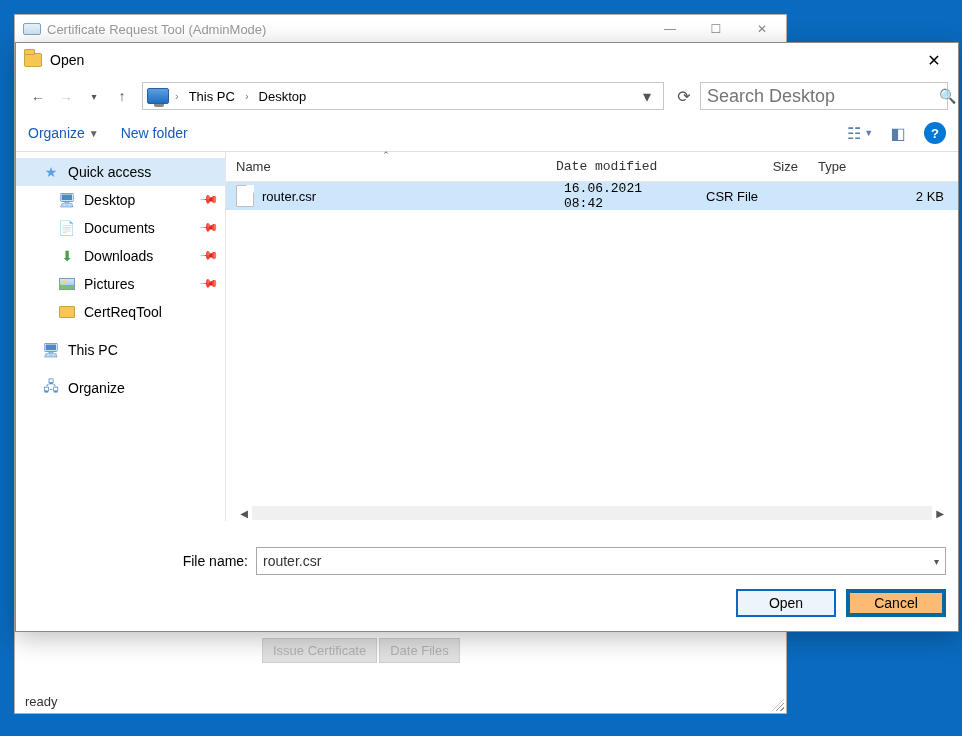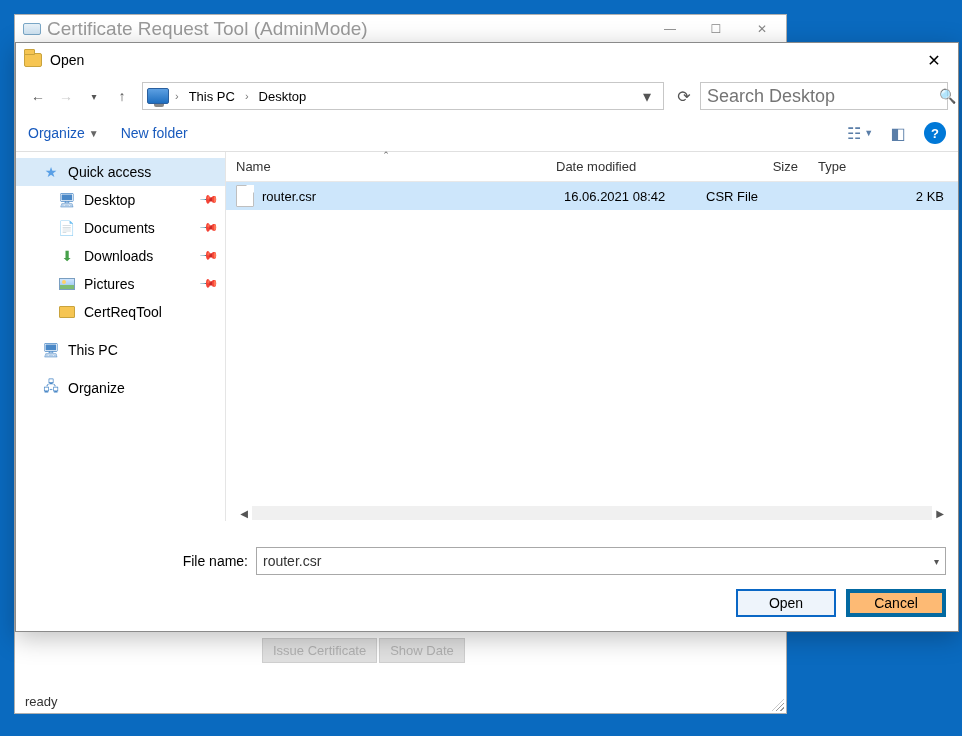--- a/index.html
+++ b/index.html
@@ -3,21 +3,21 @@
 <meta charset="utf-8">
 <style>
   * { box-sizing: border-box; margin: 0; padding: 0; font-family: "Segoe UI", Tahoma, sans-serif; }
   body { background: #0a6abf; width: 962px; height: 736px; position: relative; overflow: hidden; }
 
   
   .parent-window {
     position: absolute; left: 14px; top: 14px; width: 773px; height: 700px;
     background: #fff; border: 1px solid #b0b0b0;
   }
-  .parent-titlebar { height: 28px; display: flex; align-items: center; padding: 0 8px; color: #9a9a9a; font-size: 19px; }
+  .parent-titlebar { height: 28px; display: flex; align-items: center; padding: 0 8px; color: #9a9a9a; font-size: 13px; }
   .parent-titlebar .wicon { width: 18px; height: 12px; border: 1px solid #7aa7c7; background: linear-gradient(#e8f1f8,#cfe3f2); margin-right: 6px; border-radius:2px;}
   .parent-controls { position: absolute; right: 1px; top: 1px; display: flex; }
   .pc-btn { width: 46px; height: 26px; display:flex; align-items:center; justify-content:center; color:#888; font-size: 12px;}
   .parent-body { position: relative; width: 100%; height: calc(100% - 28px); }
   .greyed-btns { position:absolute; left: 247px; top: 595px; display:flex; gap:2px; }
   .gbtn { background:#e0e0e0; color:#b0b0b0; border:1px solid #cfcfcf; padding:4px 10px; font-size:13px; }
   .status-bar { position:absolute; left:0; bottom:0; height:24px; width:100%; padding-left:10px; font-size:13px; color:#333; display:flex; align-items:center;}
   .resize-grip { position:absolute; right:2px; bottom:2px; width:12px; height:12px;
     background: repeating-linear-gradient(135deg, transparent 0 2px, #999 2px 3px);
     clip-path: polygon(100% 0, 100% 100%, 0 100%);
@@ -72,21 +72,21 @@
   .picico{border:1px solid #7a9ec0;width:16px;height:12px;position:relative;background:linear-gradient(#d0e6ff,#a8cff5 60%,#7fbd74 60%);}
   .picico::before{content:'';position:absolute;left:2px;top:1px;width:4px;height:4px;border-radius:50%;background:#ffd166;}
   .fold{width:16px;height:12px;background:#f6c552;border:1px solid #c9a33d;border-radius:1px;}
   .netico{color:#4a88c7;}
 
   
   .filelist{flex:1; display:flex; flex-direction:column; position:relative;}
   .colhead{height:30px; display:flex; border-bottom:1px solid #e8e8e8; font-size:13px; color:#333;}
   .col{display:flex;align-items:center;padding:0 10px;}
   .c-name{width:320px;}
-  .c-date{width:142px;}
+  .c-date{width:142px;font-family:Liberation Mono, monospace;}
   .c-type{width:150px;}
   .c-size{flex:1; justify-content:flex-end;}
   .sortind{font-size:9px;color:#666;margin-left:auto;margin-right:auto;position:absolute;left:0;right:0;text-align:center;top:-2px;}
   .col.rel{position:relative;}
   .filerow{height:28px;display:flex;font-size:13px;align-items:center;}
   .filerow.sel{background:#cde6fb;}
   .filerow .ic{width:18px;height:22px;border:1px solid #bfbfbf;border-radius:1px;margin:0 8px 0 10px;position:relative;background:#fff;}
   .filerow .ic::after{content:'';position:absolute;right:-1px;top:-1px;border:4px solid transparent;border-right-color:#fff;border-top-color:#fff;box-shadow:-1px 1px 0 #bfbfbf inset;}
   .hscroll{height:16px;position:absolute;bottom:0;left:10px;right:10px;display:flex;align-items:center;}
   .hscroll .arrow{width:16px;height:16px;display:flex;align-items:center;justify-content:center;color:#555;font-size:10px;}
@@ -112,21 +112,21 @@
     <span>Certificate Request Tool (AdminMode)</span>
   </div>
   <div class="parent-controls">
     <div class="pc-btn">—</div>
     <div class="pc-btn">☐</div>
     <div class="pc-btn">✕</div>
   </div>
   <div class="parent-body">
     <div class="greyed-btns">
       <div class="gbtn">Issue Certificate</div>
-      <div class="gbtn">Show Date</div>
+      <div class="gbtn">Date Files</div>
     </div>
     <div class="status-bar">
       <span>ready</span>
     </div>
     <span class="resize-grip"></span>
   </div>
 </div>
 
 <div class="open-dialog">
   <div class="od-titlebar">

